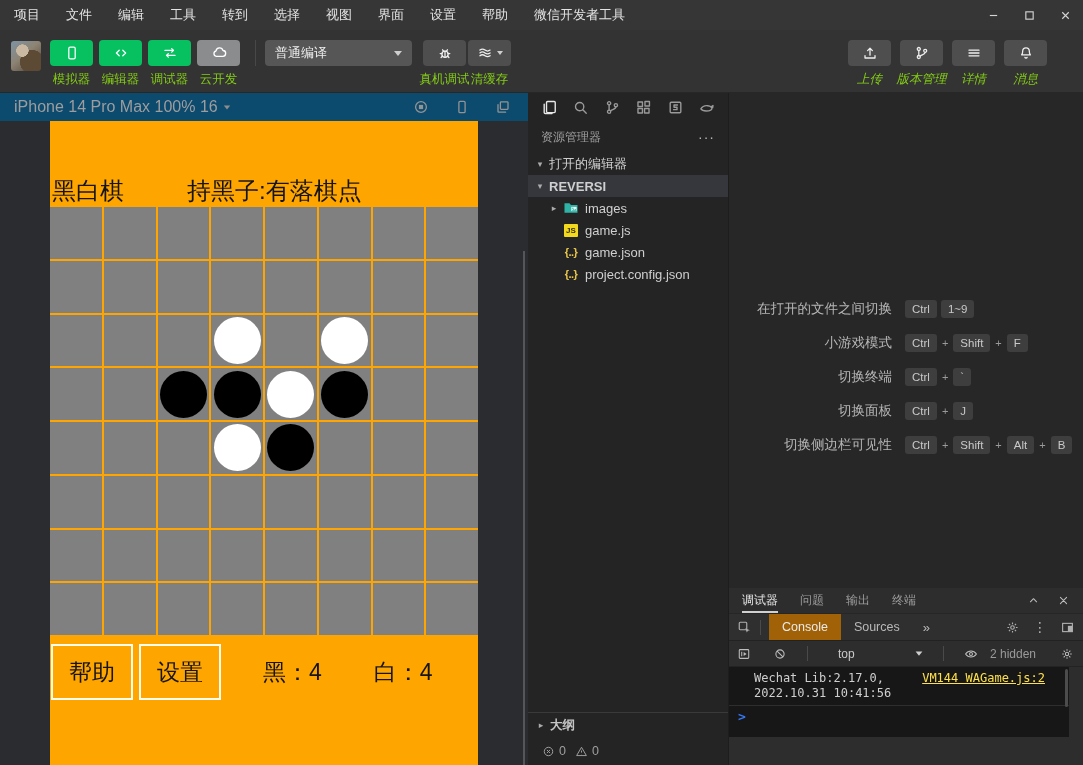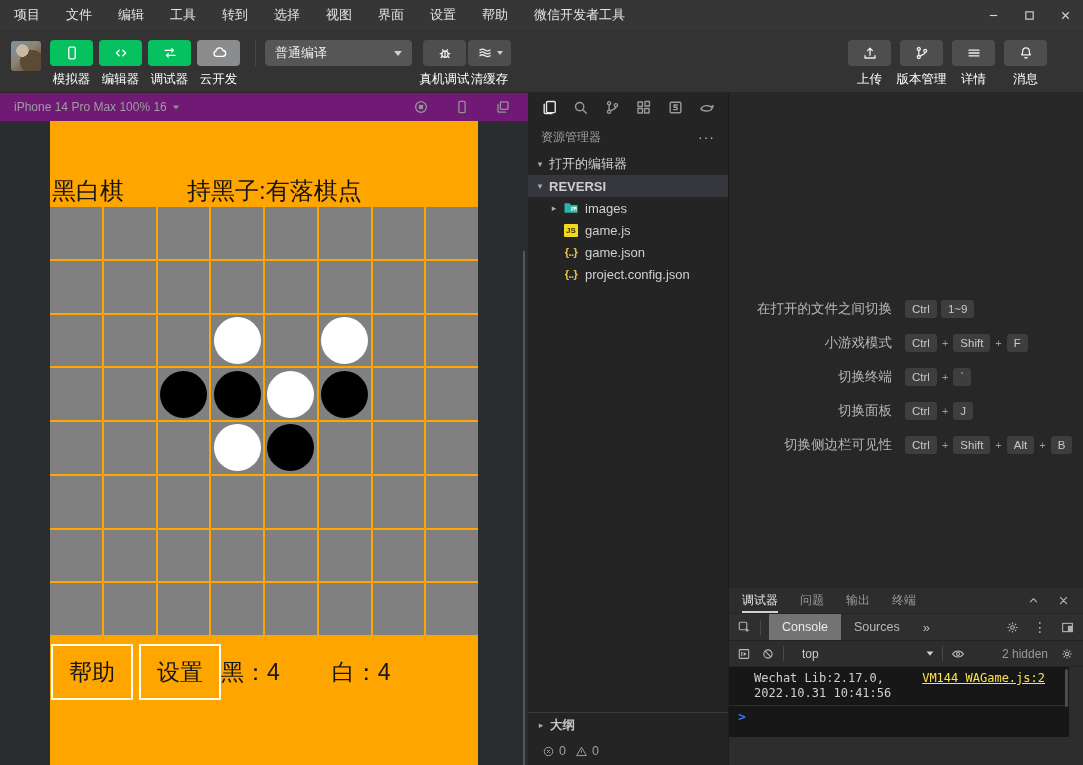--- a/index.html
+++ b/index.html
@@ -19,59 +19,59 @@
   .toolbar { height:63px; flex:none; background:#333333; display:flex; align-items:flex-start; padding:10px 0 0 11px; border-bottom:1px solid #272727; }
   .avatar { width:30px; height:30px; border-radius:3px; margin:1px 9px 0 0; flex:none;
             background: radial-gradient(circle at 38% 32%, #c9b9a2 0 22%, transparent 23%),
                         radial-gradient(circle at 70% 70%, #5d4a35 0 40%, transparent 41%),
                         linear-gradient(140deg,#7d94a5 0%,#8d8373 45%,#493c2e 100%); }
   .tool-col { width:43px; display:flex; flex-direction:column; align-items:center; margin-right:6px; flex:none; }
   .tool-btn { width:43px; height:26px; border-radius:4px; background:#4e4e4e; color:#eee; display:flex; align-items:center; justify-content:center; }
   .tool-btn.green { background:#07c160; color:#fff; }
   .tool-btn.graylight { background:#8a8c8e; color:#fff; }
   .tool-btn .icon svg { width:16px; height:16px; }
-  .tool-label { margin-top:5px; font-size:12.5px; color:#ffffff; white-space:nowrap; }
+  .tool-label { margin-top:5px; font-size:12.5px; color:#84cc16; white-space:nowrap; }
   .dropdown { height:26px; background:#565656; border-radius:4px; display:flex; align-items:center; padding:0 10px; font-size:13px; color:#ededed; flex:none; }
   .mode-dropdown { width:166px; margin-left:27px; }
   .compile-dropdown { width:147px; }
   .caret { width:0; height:0; border-left:4px solid transparent; border-right:4px solid transparent; border-top:5px solid #cfcfcf; display:inline-block; }
   .dropdown .caret { margin-left:auto; }
   .vsep-toolbar { width:1px; height:26px; background:#484848; margin:0 9px; flex:none; }
   .action-group { display:flex; }
   .action-group .tool-col { margin-left:2px; margin-right:0; }
   .gap12 { width:9px; flex:none; }
-  .right-group { margin-left:auto; margin-right:36px; display:flex; }
+  .right-group { margin-left:auto; margin-right:36px; display:flex;font-style:italic; }
   .right-group .tool-col { margin-left:9px; margin-right:0; }
   .btn-caret { margin-left:4px; border-top-width:4px; border-left-width:3.5px; border-right-width:3.5px; }
 
   
   .main { flex:1; display:flex; min-height:0; }
 
   
   .simulator { width:528px; flex:none; display:flex; flex-direction:column; }
-  .sim-header { height:28px; flex:none; background:#701a75; display:flex; align-items:center; padding:0 14px; font-size:12px; color:#9d9d9d; }
+  .sim-header { height:28px; flex:none; background:#0c4a6e; display:flex; align-items:center; padding:0 14px; font-size:16px; color:#9d9d9d; }
   .sim-header .caret { border-top-color:#8d8d8d; margin-left:5px; transform:scale(.8); }
   .hdr-icons { margin-left:auto; display:flex; gap:25px; align-items:center; color:#939393; margin-right:3px; }
   .hdr-icons .icon svg { width:16px; height:16px; }
   .sim-stage { flex:1; background:#2b2c30; position:relative; }
   .sim-scrollbar { position:absolute; right:3px; top:130px; bottom:0; width:2px; background:#55565a; }
   .canvas { position:absolute; left:50px; top:0; width:428px; height:715px; background:#ffa500; color:#000; }
   .game-header { height:86px; position:relative; }
   .game-title { position:absolute; left:2px; bottom:0; font-size:24px; color:#151515; }
   .game-status { position:absolute; left:137px; bottom:0; font-size:24px; color:#151515; }
   .board { width:428px; height:428px; display:grid; grid-template-columns:repeat(8,1fr); grid-template-rows:repeat(8,1fr); gap:2px; }
   .cell { background:#808080; position:relative; }
   .piece { position:absolute; left:50%; top:50%; width:47px; height:47px; margin:-23.5px 0 0 -23.5px; border-radius:50%; }
   .piece.black { background:#000; }
   .piece.white { background:#fff; }
   .game-footer { height:130px; padding:9px 0 0 1px; display:flex; align-items:flex-start; }
   .game-btn { width:82px; height:56px; border:2px solid #fffdf0; background:transparent; font-size:23px; color:#151515; display:flex; align-items:center; justify-content:center; font-family:inherit; flex:none; }
   .game-btn + .game-btn { margin-left:6px; }
   .score { font-size:23px; line-height:56px; color:#151515; white-space:nowrap; }
-  .score-0 { }
+  .score-0 { margin-left:42px; }
   .score-1 { margin-left:52px; }
 
   
   .sidebar { width:200px; flex:none; background:#242424; display:flex; flex-direction:column; color:#c5c5c5; }
   .activity-bar { height:28px; flex:none; display:flex; align-items:center; justify-content:space-between; padding:0 13px; color:#9a9a9a; }
   .activity-bar .icon svg { width:17px; height:17px; }
   .activity-bar .icon.active { color:#e8e8e8; }
   .panel-title { height:32px; flex:none; display:flex; align-items:center; padding:0 13px; font-size:12px; color:#9f9f9f; }
   .more { margin-left:auto; color:#b5b5b5; font-size:14px; letter-spacing:1px; line-height:10px; }
   .tree-row { height:22px; flex:none; display:flex; align-items:center; font-size:13px; }
@@ -103,25 +103,25 @@
   .debug-panel { flex:1; background:#2d2d2d; display:flex; flex-direction:column; min-height:0; }
   .debug-tabs { height:25px; flex:none; display:flex; align-items:center; padding:0 13px; gap:22px; font-size:12px; color:#9c9c9c; }
   .debug-tab { height:100%; display:flex; align-items:center; }
   .debug-tab.active { color:#e5e5e5; box-shadow:inset 0 -2px 0 #d0d0d0; }
   .panel-actions { margin-left:auto; display:flex; gap:17px; align-items:center; color:#bdbdbd; }
   .panel-actions .icon svg { width:13px; height:13px; }
   .devtools-bar { height:28px; flex:none; background:#2f2f2f; border-top:1px solid #262626; border-bottom:1px solid #222; display:flex; align-items:center; padding-left:8px; color:#b0b0b0; }
   .devtools-bar .icon svg { width:15px; height:15px; }
   .dt-vsep { width:1px; height:15px; background:#4a4a4a; margin:0 8px; flex:none; }
   .dt-tab { height:100%; display:flex; align-items:center; padding:0 13px; font-size:12.5px; color:#b8b8b8; }
-  .dt-tab.active { background:#737373; color:#eaeaea; }
+  .dt-tab.active { background:#a16207; color:#eaeaea; }
   .dt-overflow { margin-left:10px; font-size:13px; color:#b8b8b8; }
   .dt-right { margin-left:auto; display:flex; align-items:center; gap:13px; margin-right:8px; }
   .dots-v { font-size:14px; color:#b0b0b0; line-height:10px; }
-  .devtools-context { height:26px; flex:none; border-bottom:1px solid #232323; display:flex; align-items:center; padding-left:8px; font-size:12px; color:#bdbdbd; }
+  .devtools-context { height:26px; flex:none; border-bottom:1px solid #232323; display:flex; align-items:center; padding-left:8px; font-size:12px; color:#bdbdbd;gap:12px; }
   .devtools-context .icon svg { width:14px; height:14px; }
   .frame-select { display:flex; align-items:center; width:132px; margin-left:10px; color:#c9c9c9; }
   .frame-select .caret { margin-left:auto; transform:scale(.85); }
   .hidden-count { margin-left:auto; color:#9a9a9a; white-space:nowrap; }
   .ctx-gear { margin:0 9px 0 12px; }
   .console { flex:1; background:#171717; margin:0 14px 28px 0; font-family:"DejaVu Sans Mono","Liberation Mono",monospace; font-size:12px; color:#cfcfcf; position:relative; min-height:0; overflow:hidden; }
   .log-row { display:flex; align-items:flex-start; padding:4px 24px 4px 25px; border-bottom:1px solid #2e2e2e; }
   .log-text { line-height:15px; }
   .log-link { margin-left:auto; text-decoration:underline; color:#fde047; line-height:15px; white-space:nowrap; }
   .prompt-row { padding:4px 9px; color:#3579f6; font-weight:bold; font-size:13px; line-height:13px; }

